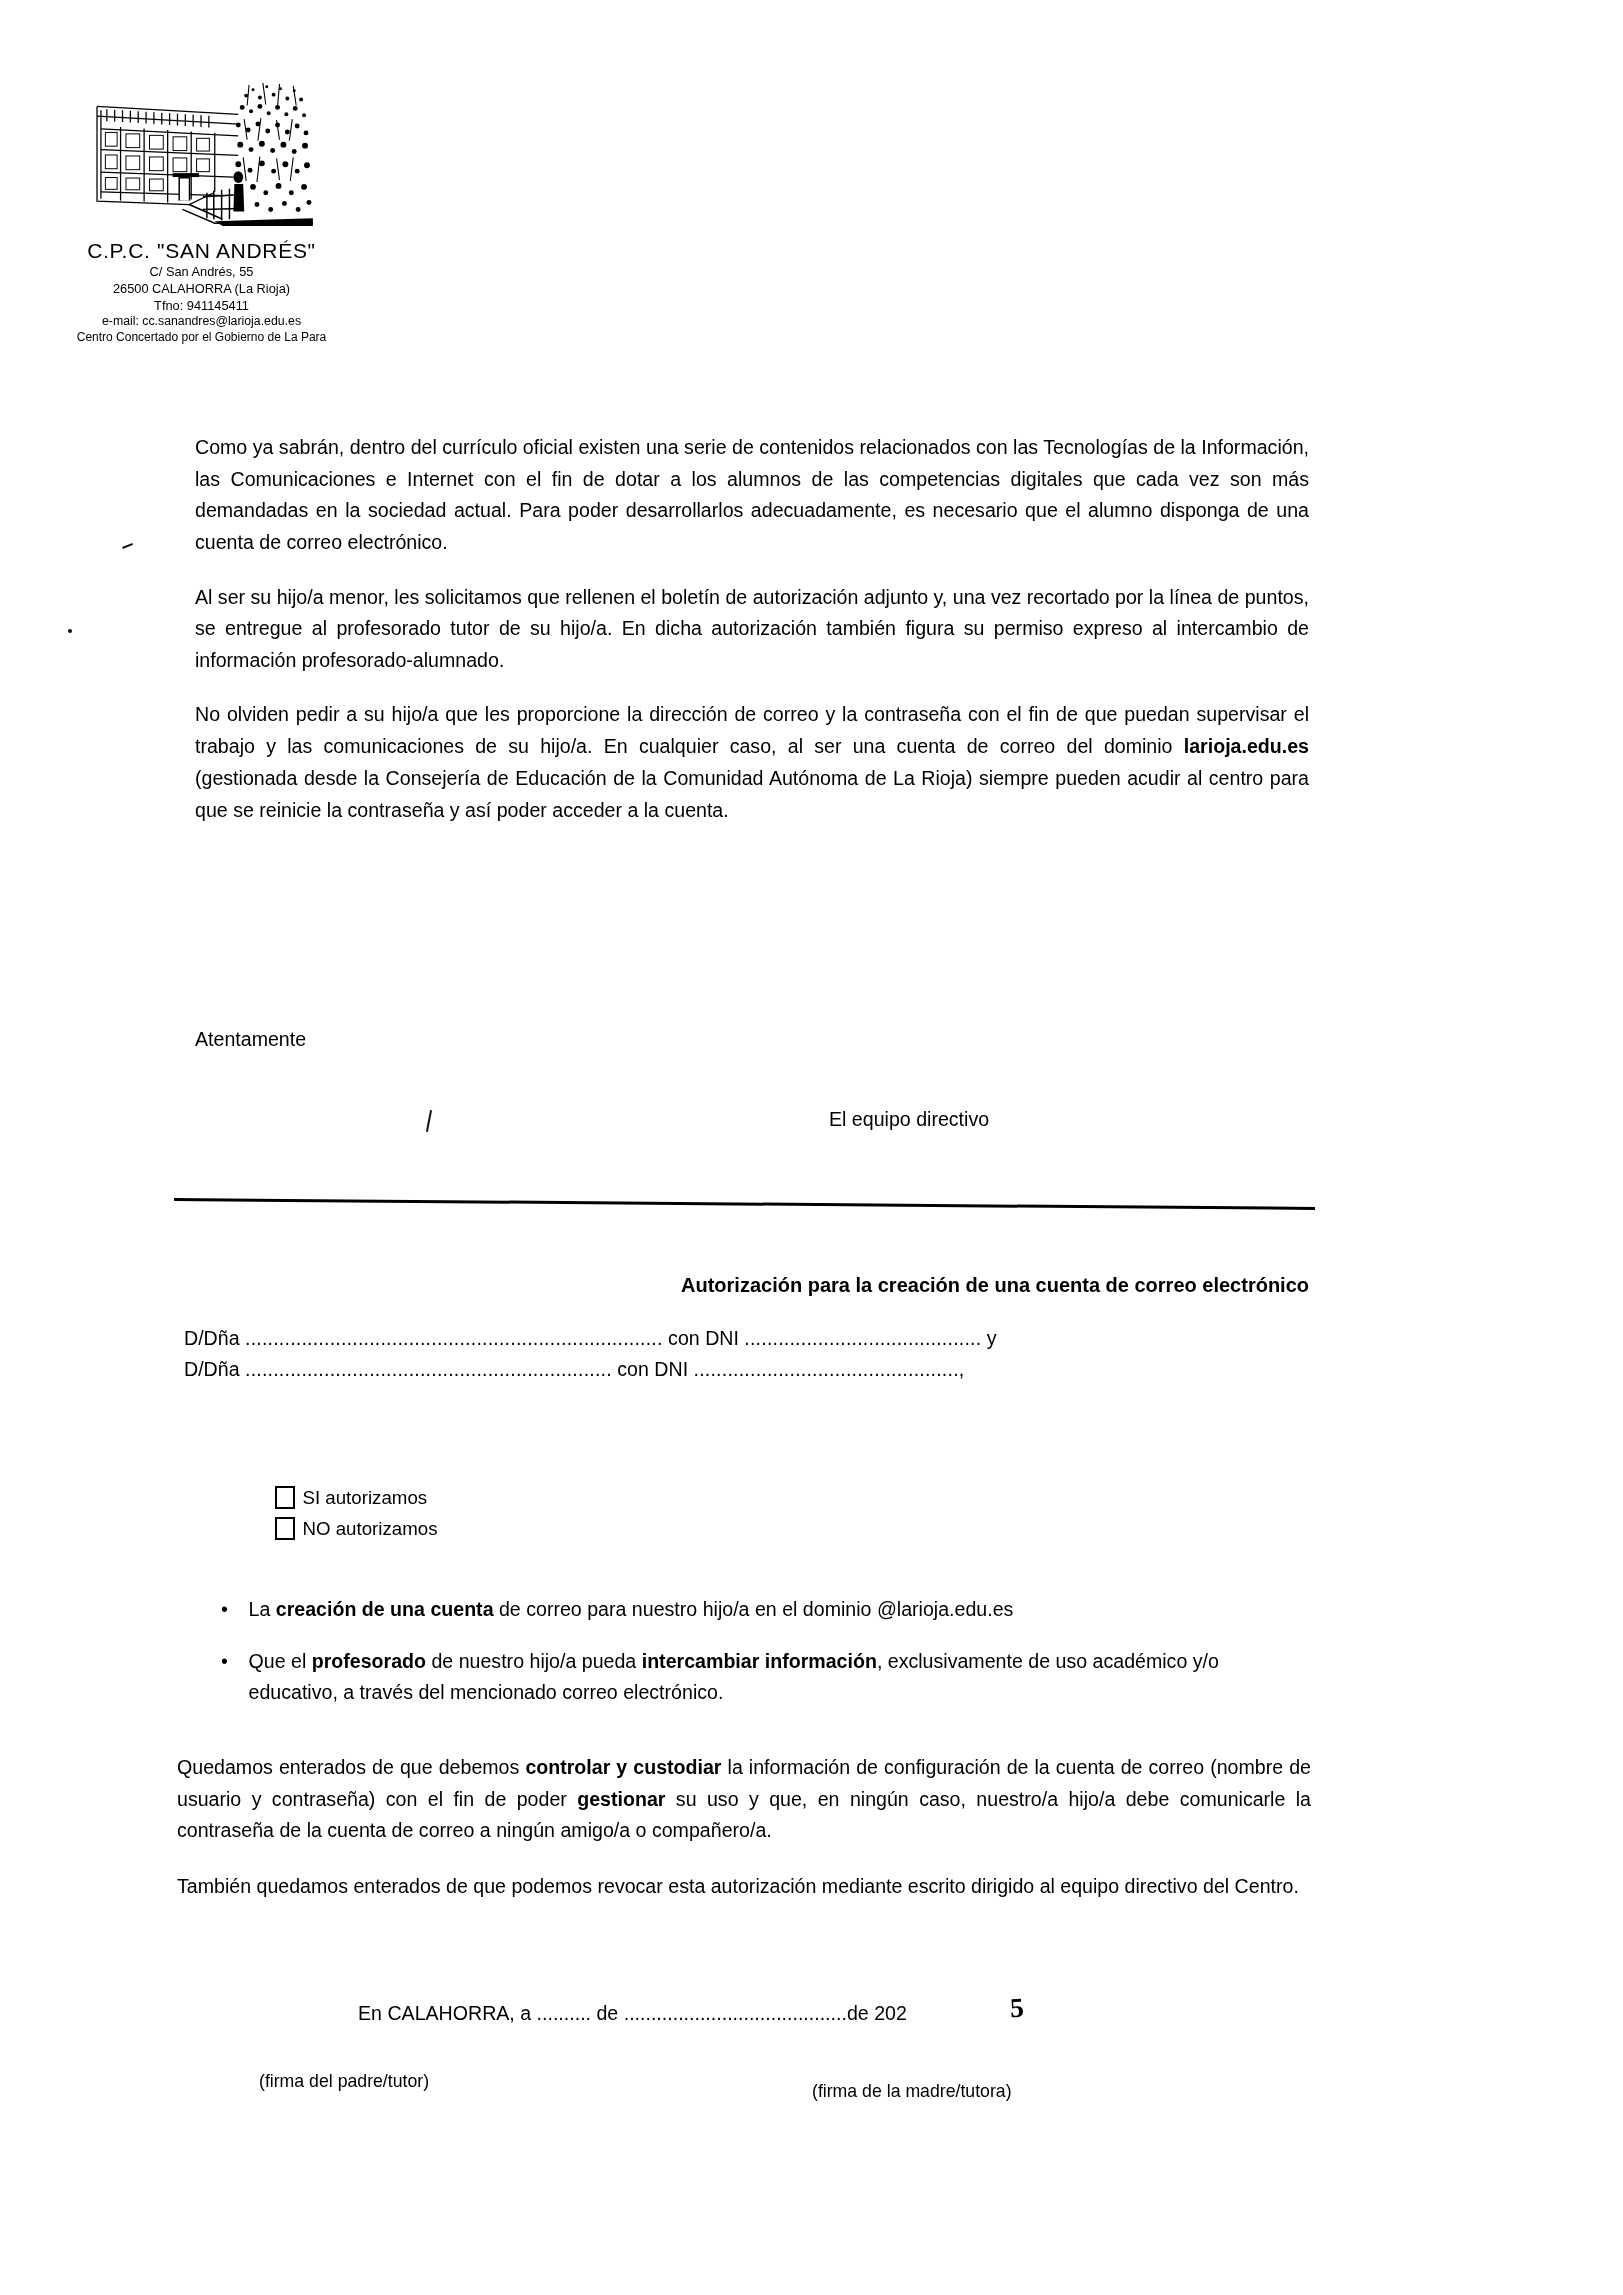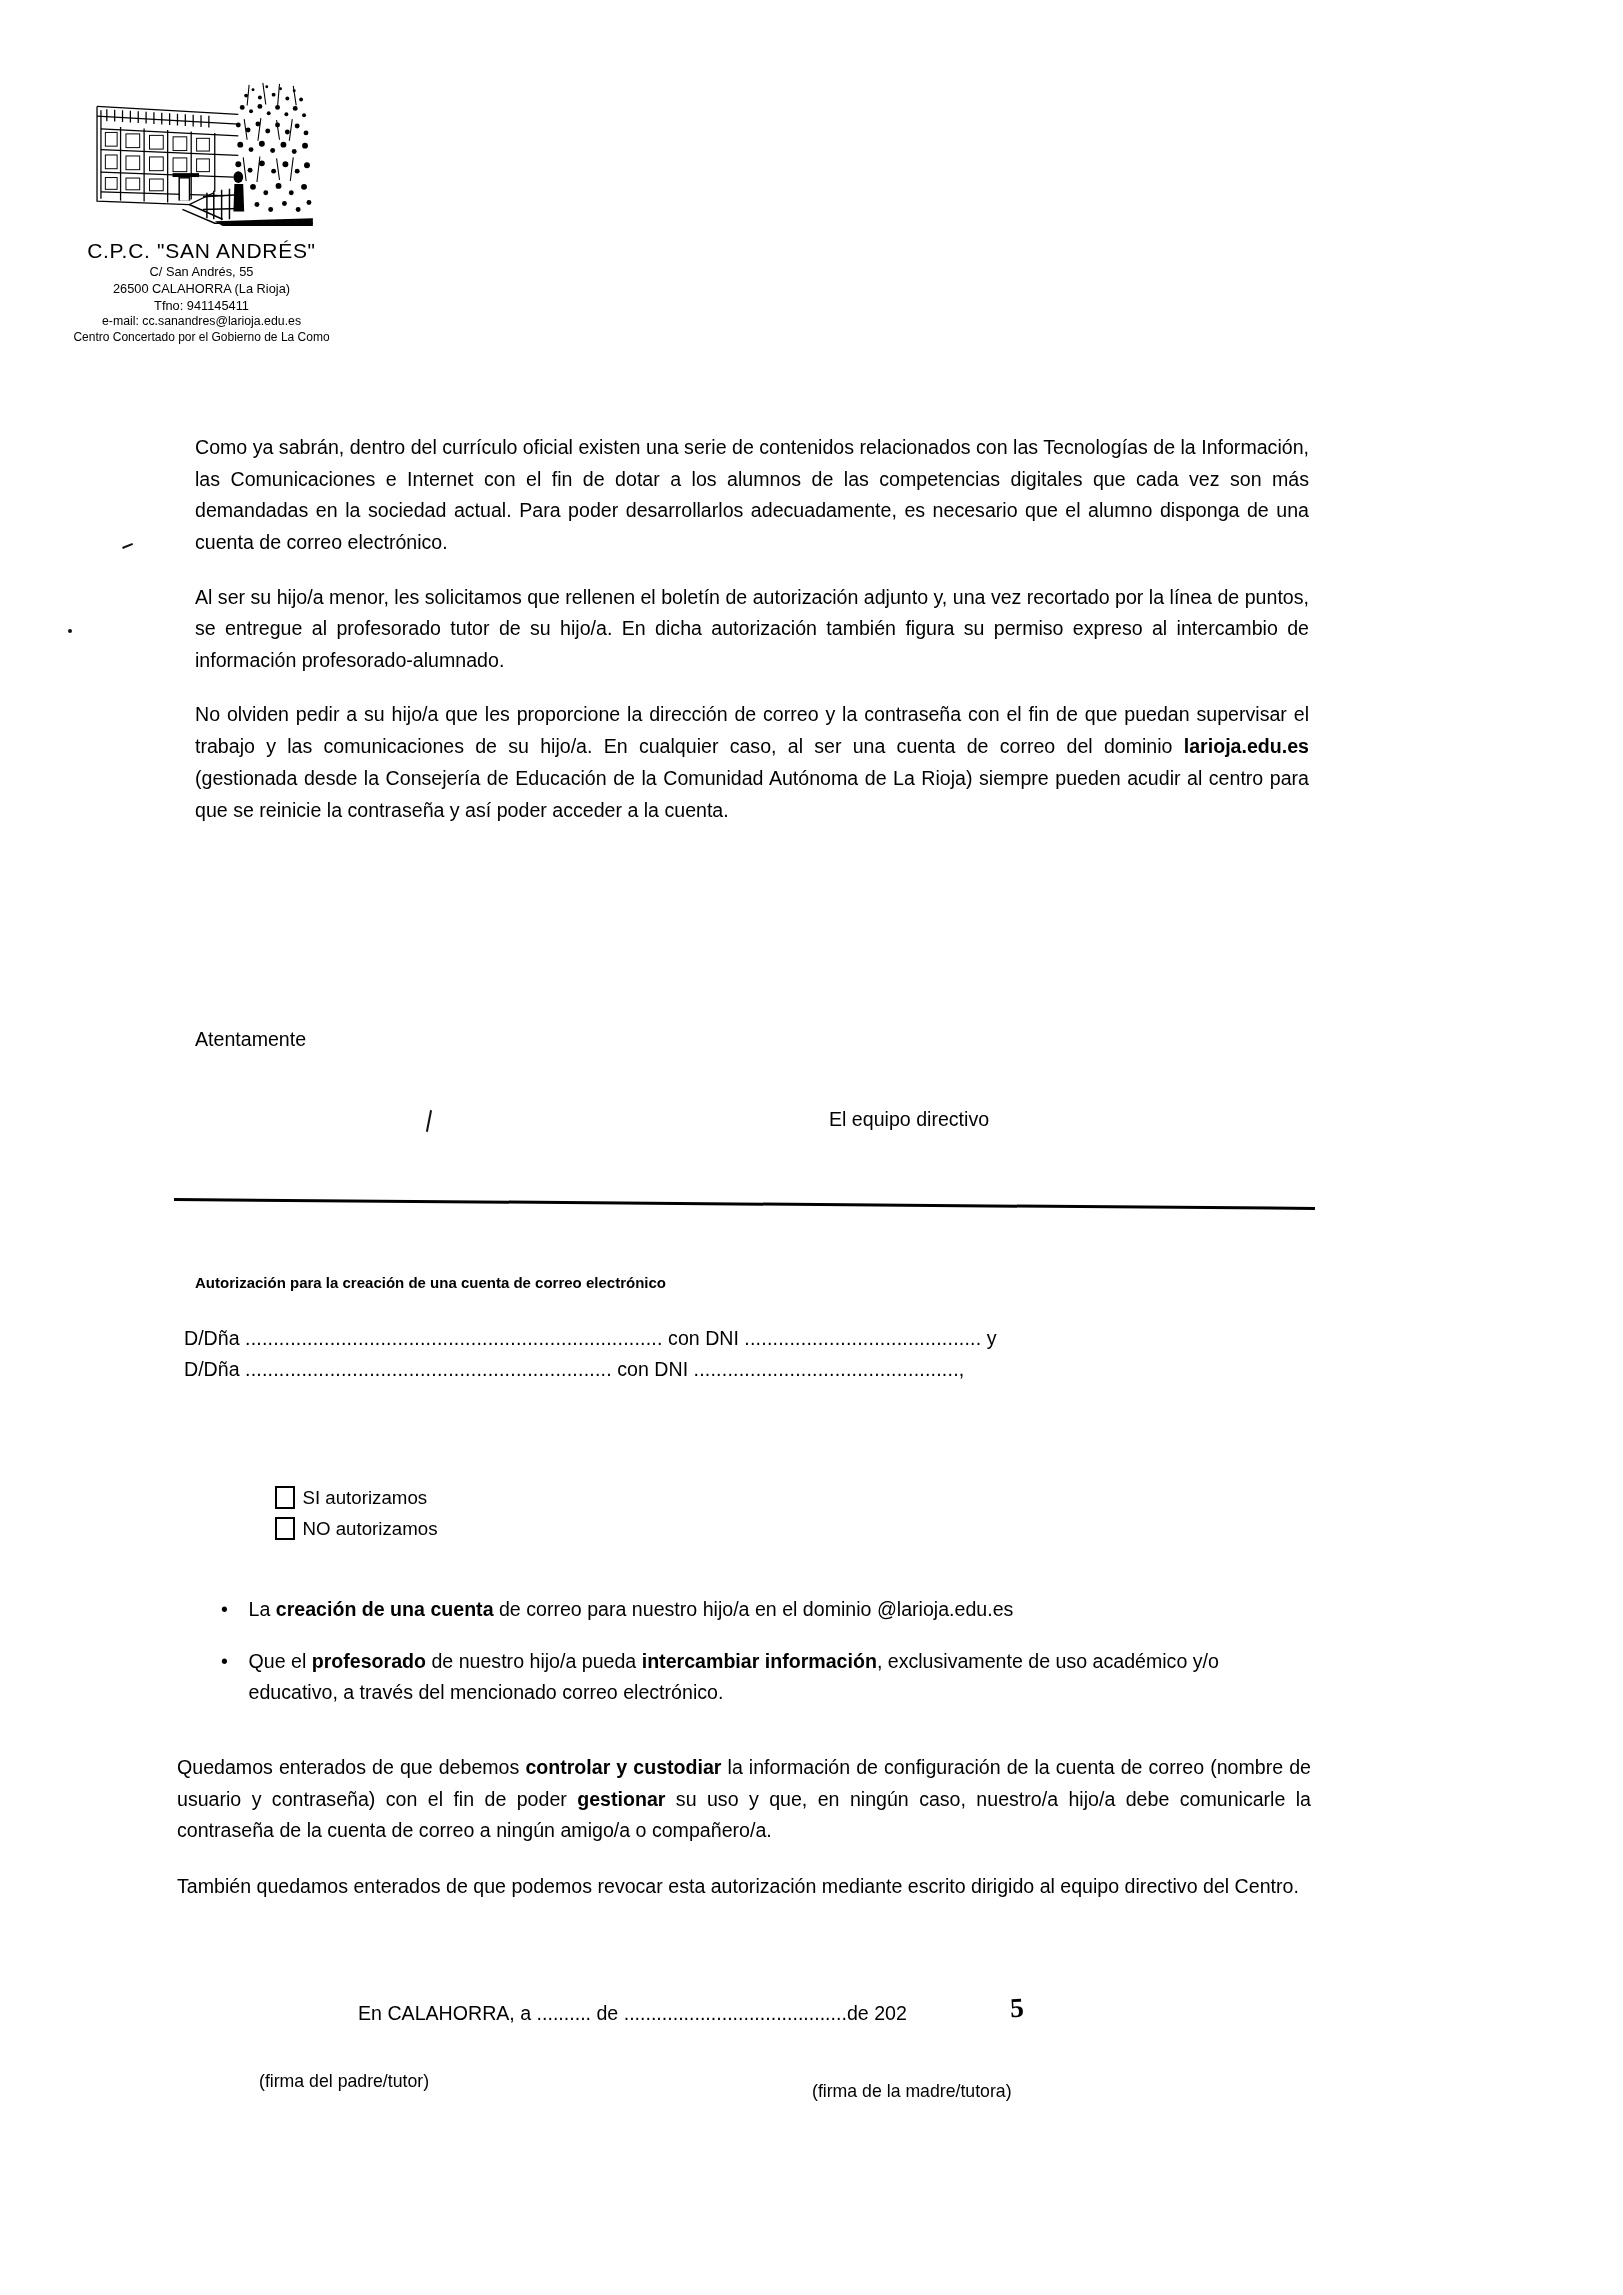--- a/index.html
+++ b/index.html
@@ -95,22 +95,22 @@
     transform-origin: left center;
     transform: rotate(0.45deg);
   }
 
   
   .auth-title {
     position: absolute;
     left: 195px;
     top: 1274px;
     width: 1114px;
-    text-align: left;
-    font-size: 15px;
+    text-align: right;
+    font-size: 20px;
     font-weight: 600;
   }
   .form-block {
     position: absolute;
     left: 184px;
     top: 1323px;
     width: 1129px;
     font-size: 19.6px;
     line-height: 1.60;
   }
@@ -339,21 +339,21 @@
           <path d="M310 166 L316 214 M344 164 L338 216 M378 168 L384 212 M412 166 L406 214"></path>
         </g>
       </svg>
     </div>
 
     <div class="lh-name">C.P.C. "SAN ANDRÉS"</div>
     <div class="lh-line">C/ San Andrés, 55</div>
     <div class="lh-line">26500 CALAHORRA (La Rioja)</div>
     <div class="lh-line">Tfno: 941145411</div>
     <div class="lh-line wide">e-mail: cc.sanandres@larioja.edu.es</div>
-    <div class="lh-line last">Centro Concertado por el Gobierno de La Como</div>
+    <div class="lh-line last">Centro Concertado por el Gobierno de La Para</div>
   </div>
 
   <div class="body-text">
     <div class="p">Como ya sabrán, dentro del currículo oficial existen una serie de contenidos relacionados con las Tecnologías de la Información, las Comunicaciones e Internet con el fin de dotar a los alumnos de las competencias digitales que cada vez son más demandadas en la sociedad actual. Para poder desarrollarlos adecuadamente, es necesario que el alumno disponga de una cuenta de correo electrónico.</div>
     <div class="p">Al ser su hijo/a menor, les solicitamos que rellenen el boletín de autorización adjunto y, una vez recortado por la línea de puntos, se entregue al profesorado tutor de su hijo/a. En dicha autorización también figura su permiso expreso al intercambio de información profesorado-alumnado.</div>
     <div class="p"><span>No olviden pedir a su hijo/a que les proporcione la dirección de correo y la contraseña con el fin de que puedan supervisar el trabajo y las comunicaciones de su hijo/a. En cualquier caso, al ser una cuenta de correo del dominio </span><b>larioja.edu.es</b><span> (gestionada desde la Consejería de Educación de la Comunidad Autónoma de La Rioja) siempre pueden acudir al centro para que se reinicie la contraseña y así poder acceder a la cuenta.</span></div>
   </div>
 
   <div class="atentamente">Atentamente</div>
   <div class="equipo">El equipo directivo</div>

